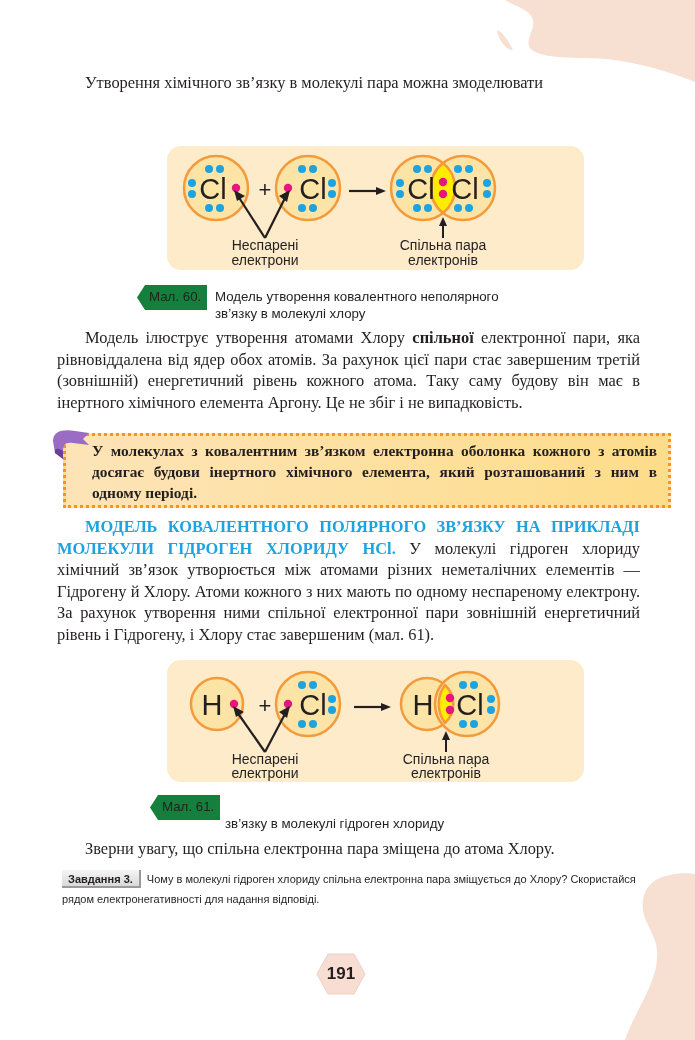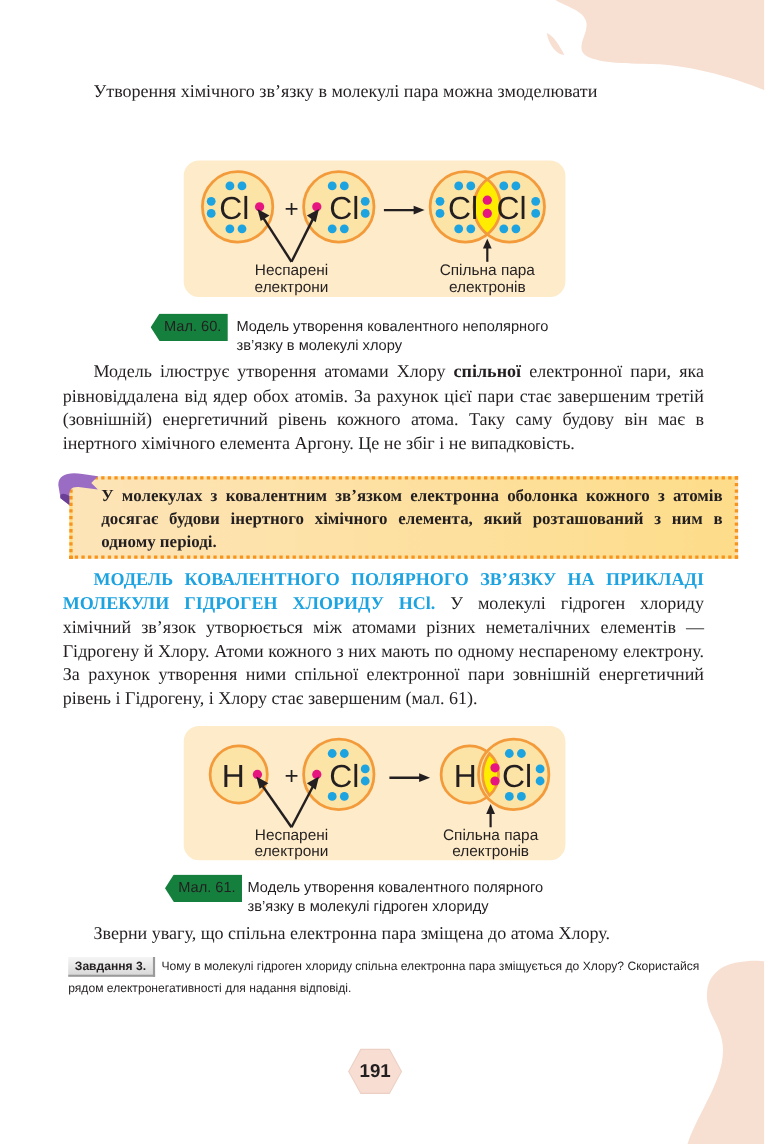--- a/index.html
+++ b/index.html
@@ -6,21 +6,21 @@
   html, body { width: 695px; height: 1040px; background: #ffffff; overflow: hidden; }
   body { position: relative; font-family: "DejaVu Serif", "Liberation Serif", serif; color: #231f20; }
 
   .blob-top { position: absolute; right: 0; top: 0; width: 200px; height: 90px; }
   .blob-bottom { position: absolute; right: 0; top: 860px; width: 110px; height: 180px; }
 
   .para { position: absolute; left: 57px; width: 583px; font-family: "Liberation Serif", "DejaVu Serif", serif; font-size: 16.4px; line-height: 21.5px; text-align: justify; text-align-last: left; }
   .para .indent { display: inline-block; width: 28px; }
   .para b { font-weight: bold; }
 
-  .figure { position: absolute; left: 167px; width: 347px; background: #fdebc9; border-radius: 14px; }
+  .figure { position: absolute; left: 167px; width: 417px; background: #fdebc9; border-radius: 14px; }
   .figure svg { display: block; }
 
   .caption { position: absolute; font-family: "Liberation Sans", "DejaVu Sans", sans-serif; font-size: 13.3px; line-height: 17px; color: #231f20; }
   .caption .tag { position: absolute; left: 0; top: -3px; background: #15803d; padding: 3px 6px 5px 12px; clip-path: polygon(8px 0, 100% 0, 100% 100%, 8px 100%, 0 50%); }
   .caption .text { position: absolute; white-space: nowrap; }
 
   .note { position: absolute; left: 57px; top: 433px; width: 620px; height: 75px; }
   .note-box { position: absolute; left: 6px; top: 0; width: 608px; height: 75px; background: linear-gradient(to right, #fde4b8 0%, #fddd8a 100%); border: 3px dotted #f7941d; }
   .note-text { position: absolute; left: 35px; top: 7px; width: 565px; font-family: "Liberation Serif", "DejaVu Serif", serif; font-weight: bold; font-size: 15.4px; line-height: 21px; text-align: justify; text-align-last: left; }
   .ribbon { position: absolute; left: -8px; top: -6px; width: 44px; height: 36px; }
@@ -197,21 +197,20 @@
       <line x1="279" y1="92" x2="279" y2="78" stroke="#231f20" stroke-width="2"></line>
       <polygon points="279,71 275,80 283,80" fill="#231f20"></polygon>
     </g>
     <text x="279" y="104" font-size="14" text-anchor="middle" fill="#231f20">Спільна пара</text>
     <text x="279" y="118" font-size="14" text-anchor="middle" fill="#231f20">електронів</text>
   </svg>
 </div>
 
 <div class="caption" style="left:150px; top:798px; width:420px; height:36px;">
   <span class="tag">Мал. 61.</span>
-  <span class="text" style="left:75px; top:0;">Модель утворення ковалентного полярного</span>
   <span class="text" style="left:75px; top:17px;">зв’язку в молекулі гідроген хлориду</span>
 </div>
 
 <div class="para" style="top:838px;">
   <span class="indent"></span><span>Зверни увагу, що спільна електронна пара зміщена до атома Хлору.</span>
 </div>
 
 <div class="task">
   <span class="task-badge">Завдання 3.</span><span>Чому в молекулі гідроген хлориду спільна електронна пара зміщується до Хлору? Скористайся рядом електронегативності для надання відповіді.</span>
 </div>

